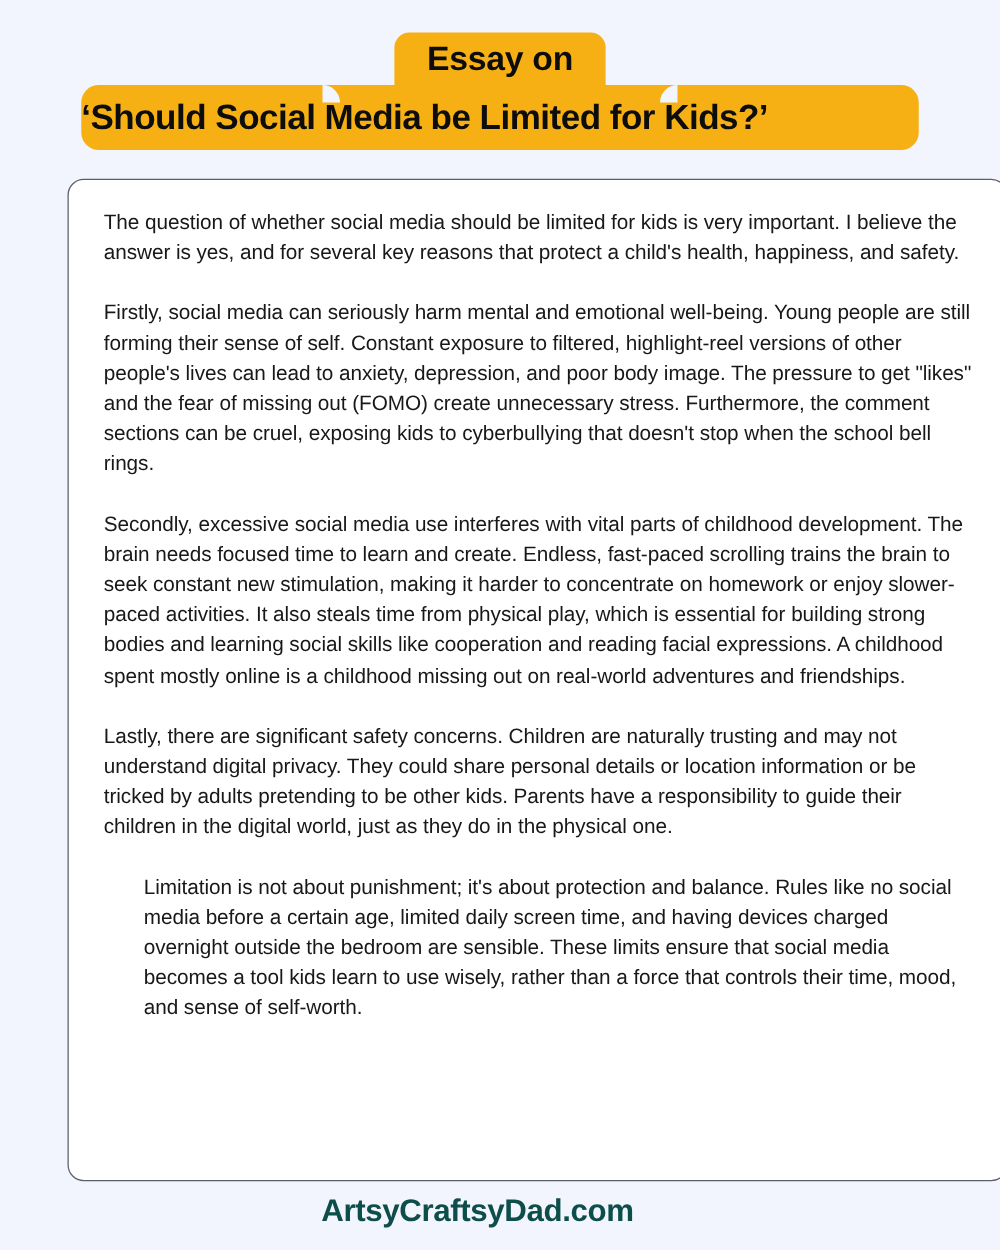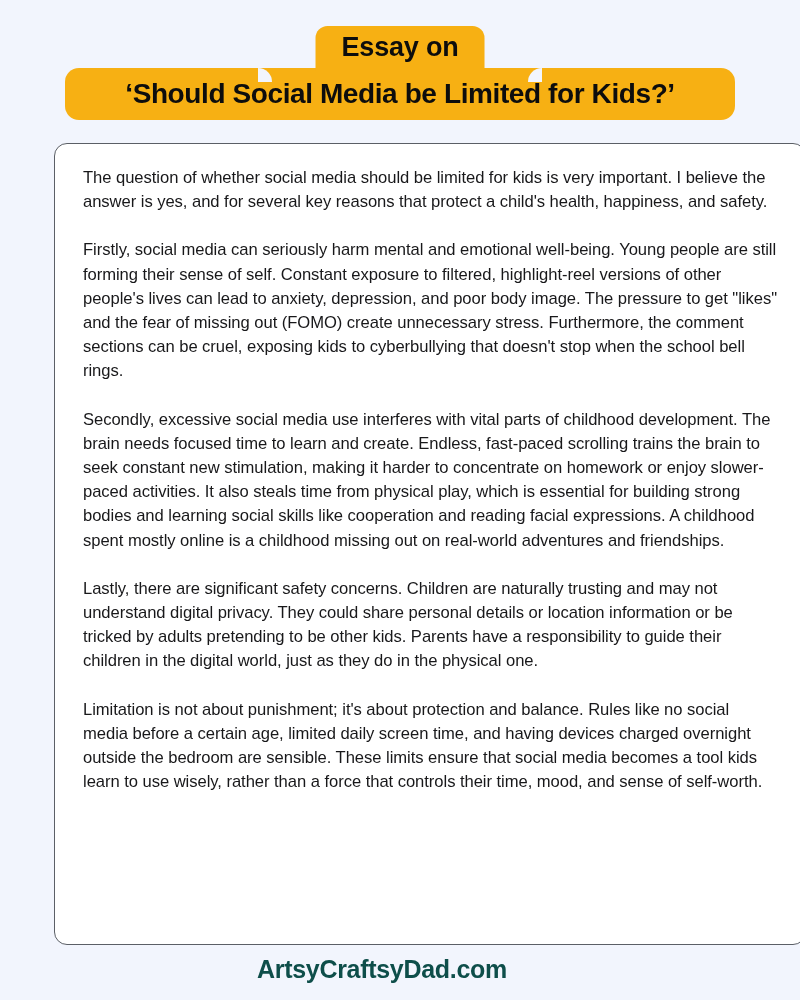--- a/index.html
+++ b/index.html
@@ -48,21 +48,20 @@
     position: absolute;
     left: 50%;
     transform: translateX(-50%);
     top: 68px;
     width: 670px;
     height: 52px;
     background: #f7b013;
     border-radius: 14px;
     display: flex;
     align-items: center;
-    justify-content: center;
     z-index: 1;
   }
   .banner-bar-text {
     font-size: 28px;
     font-weight: bold;
     color: #0d0d0d;
     letter-spacing: -0.4px;
     white-space: nowrap;
     line-height: 34px;
   }
@@ -103,20 +102,21 @@
     font-size: 16.6px;
     line-height: 24.2px;
     color: #18181a;
     letter-spacing: -0.05px;
   }
   .essay-body p {
     margin: 0 0 24px 0;
   }
   .essay-body p:last-child {
     margin-bottom: 0;
+    margin-left: 32px;
   }
 
   
   .footer {
     position: absolute;
     left: 0;
     top: 955px;
     width: 764px;
     text-align: center;
   }

